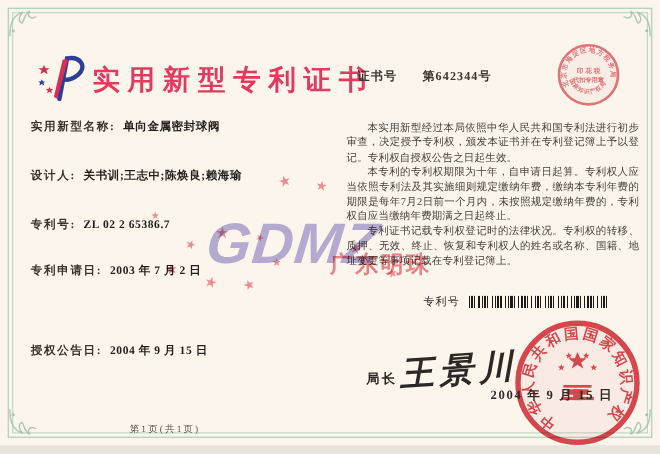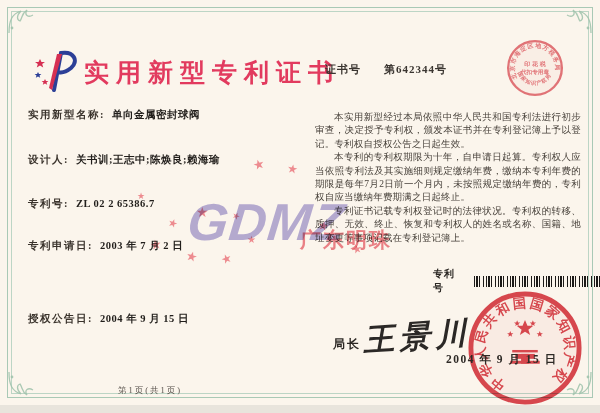--- a/index.html
+++ b/index.html
@@ -34,21 +34,21 @@
   .field .val{font-weight:700;color:#211e1b;letter-spacing:.5px;}
   .f1{top:108px;}.f2{top:153px;}.f3{top:197px;}.f4{top:239px;}.f5{top:282px;}.f6{top:312px;}
   .page-footer{position:absolute;left:118px;top:385px;font-size:8.5px;letter-spacing:2px;color:#56504a;}
   
   .body-text{position:absolute;left:315px;top:111px;width:266px;}
   .body-text p{
     margin:0;font-size:9.5px;line-height:13.4px;text-align:justify;
     text-indent:2em;color:#453f38;font-weight:500;letter-spacing:.2px;
   }
   .barcode-row{position:absolute;left:385px;top:267px;display:flex;align-items:center;}
-  .barcode-row .lbl{font-size:10px;font-weight:700;letter-spacing:1px;margin-right:8px;color:#2c2824;margin-left:48px;}
+  .barcode-row .lbl{font-size:10px;font-weight:400;letter-spacing:1px;margin-right:8px;color:#2c2824;}
   .barcode{
     width:128px;height:11px;
     background-image:repeating-linear-gradient(90deg,
       #1c1a18 0 1px,transparent 1px 2px,
       #1c1a18 2px 4px,transparent 4px 5px,
       #1c1a18 5px 6px,transparent 6px 9px,
       #1c1a18 9px 10px,transparent 10px 12px);
   }
   .sig-row{position:absolute;left:333px;top:318px;width:150px;height:55px;}
   .sig-row .lbl{position:absolute;left:0;top:18px;font-size:12px;font-weight:700;letter-spacing:2px;color:#2c2824;}

